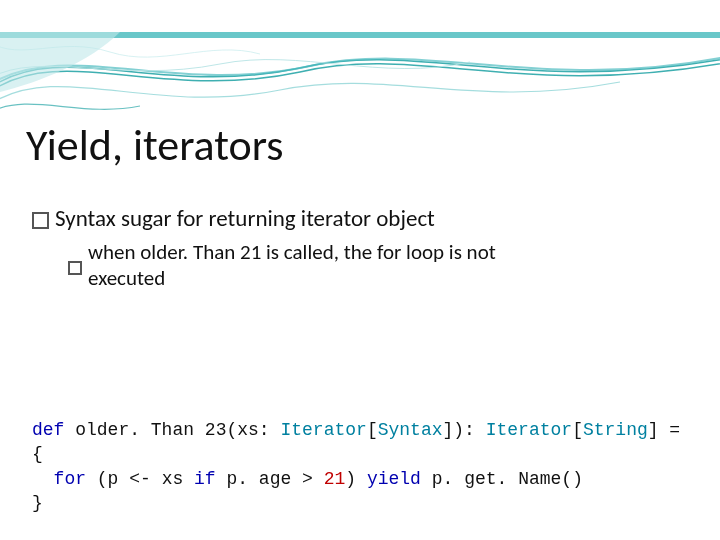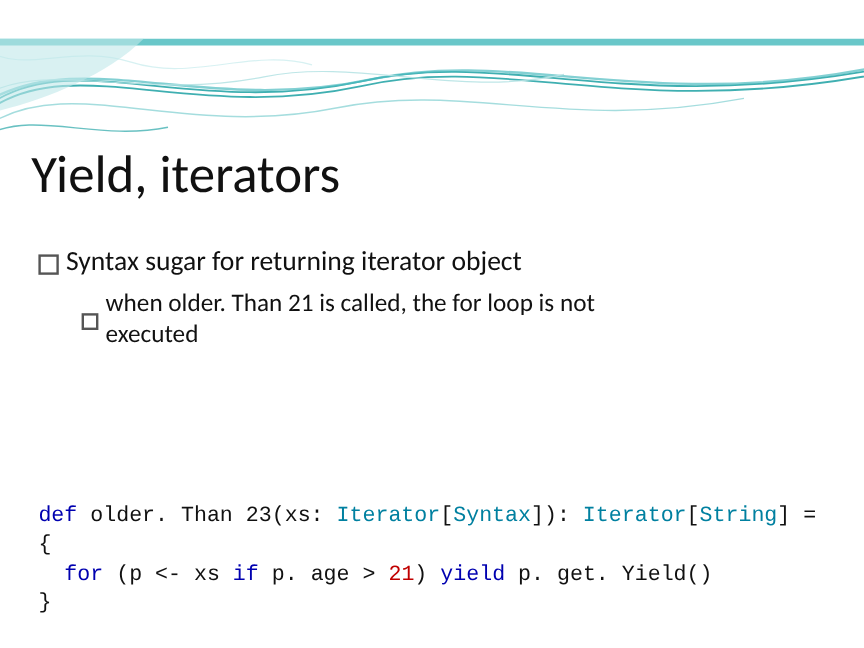--- a/index.html
+++ b/index.html
@@ -118,16 +118,16 @@
     <div class="bullet indent">
       <span class="square small"></span>
       <span class="bt">
         <span>when older. Than 21 is called, the for loop is </span><span class="strong">not executed</span>
       </span>
     </div>
   </div>
 
   <div class="code"><span class="kw">def</span><span> older. Than 23(xs: </span><span class="typ">Iterator</span><span>[</span><span class="typ">Syntax</span><span>]): </span><span class="typ">Iterator</span><span>[</span><span class="typ">String</span><span>] =</span>
 <span>{</span>
-<span>  </span><span class="kw">for</span><span> (p &lt;- xs </span><span class="kw">if</span><span> p. age &gt; </span><span class="num">21</span><span>) </span><span class="kw">yield</span><span> p. get. Yield()</span>
+<span>  </span><span class="kw">for</span><span> (p &lt;- xs </span><span class="kw">if</span><span> p. age &gt; </span><span class="num">21</span><span>) </span><span class="kw">yield</span><span> p. get. Name()</span>
 <span>}</span></div>
 
 </div>
 
 </body></html>

